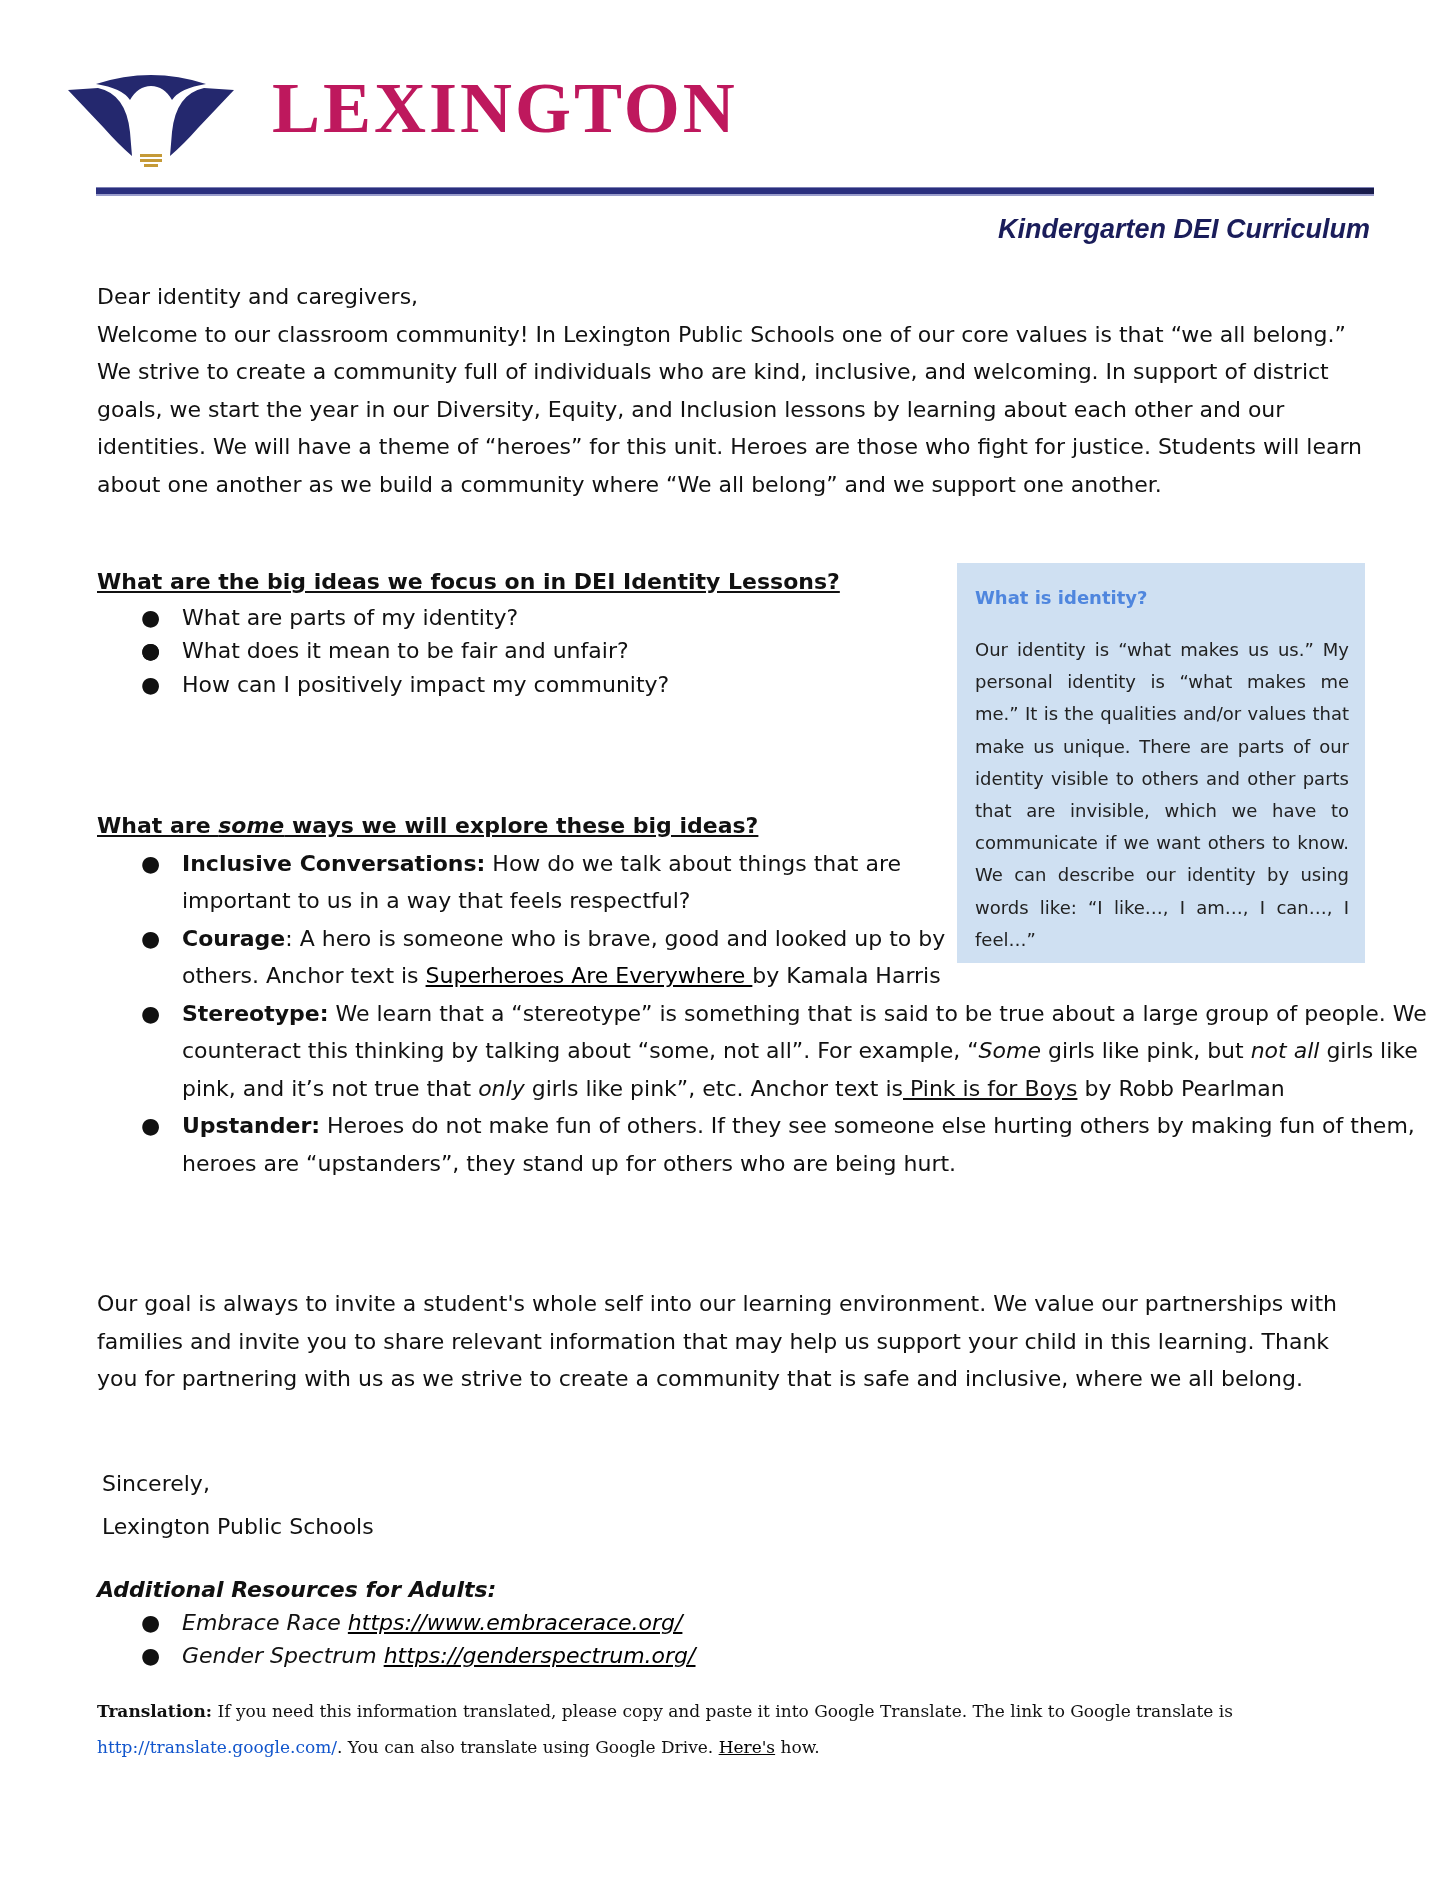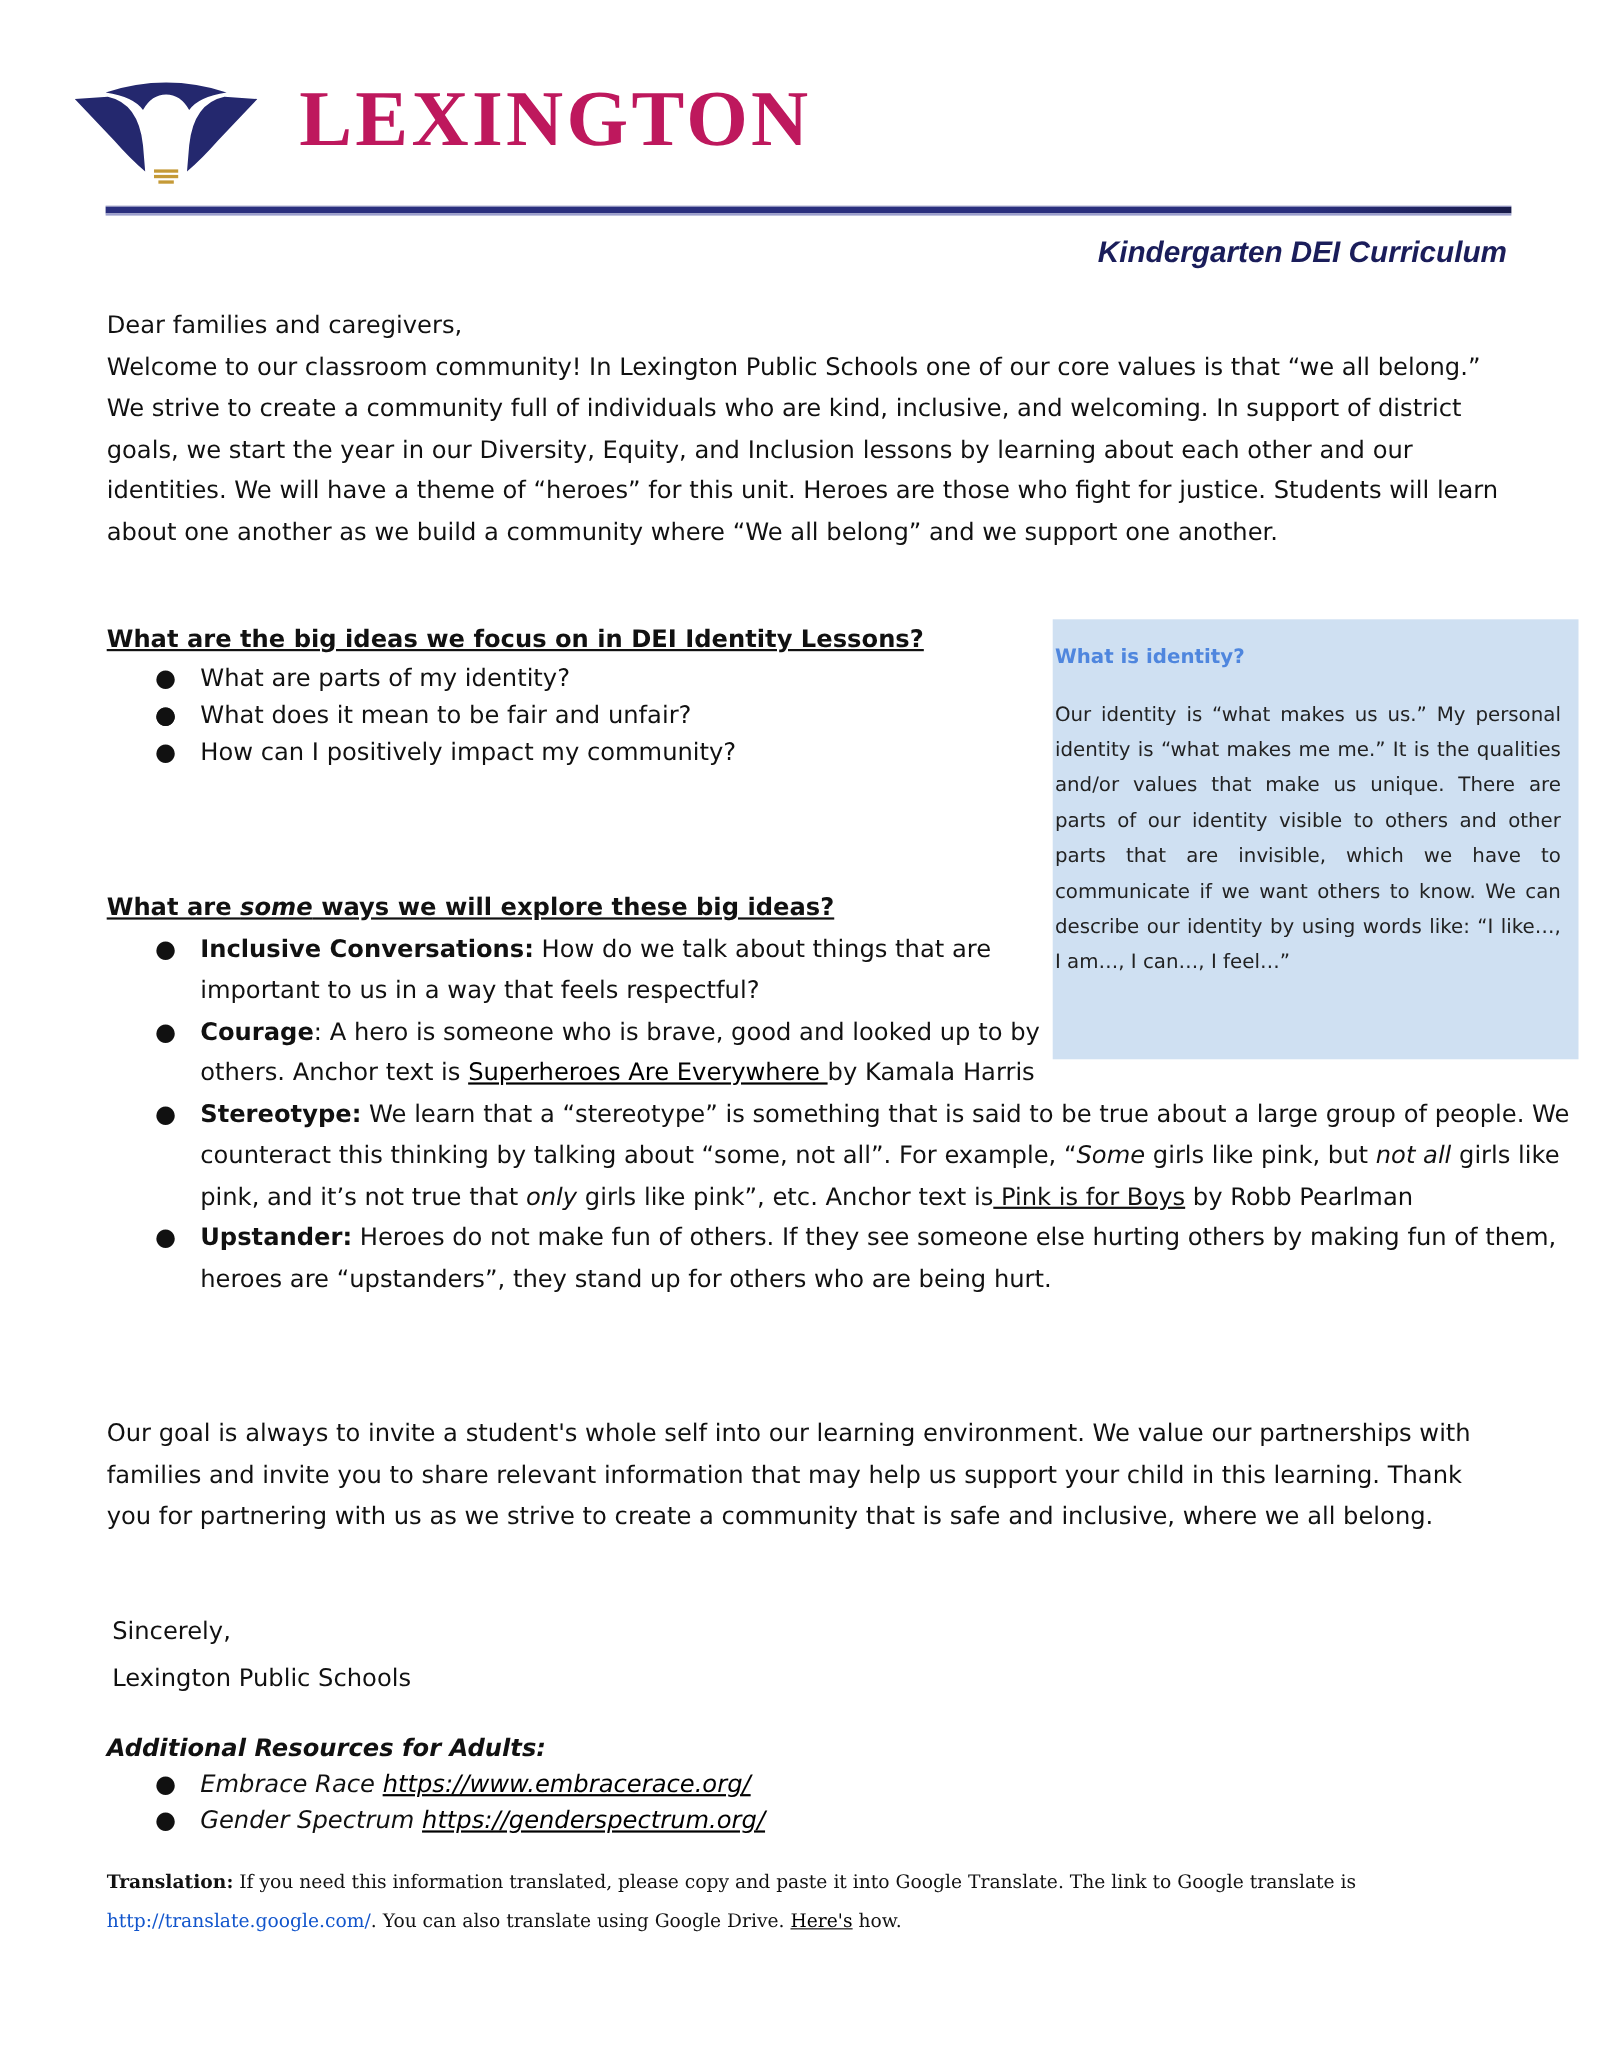--- a/index.html
+++ b/index.html
@@ -33,22 +33,22 @@
   ul.bullets li .dot { position: absolute; left: 44px; top: 0; }
   .sec1 ul.bullets li { line-height: 33.5px; }
   .sec2 .narrow { width: 830px; }
   .sec2 .wide { width: 1250px; }
   .b { font-weight: bold; }
   .i { font-style: italic; }
   .u { text-decoration: underline; }
   a.link { color: #000000; text-decoration: underline; }
 
   
-  .idbox { position: absolute; left: 957px; top: 563px; width: 478px; height: 400px;
-           background: #cfe0f2; box-sizing: border-box; padding: 18px 16px 0 2px;
+  .idbox { position: absolute; left: 957px; top: 563px; width: 408px; height: 400px;
+           background: #cfe0f2; box-sizing: border-box; padding: 18px 16px 0 18px;
            font-family: "DejaVu Sans", sans-serif; }
   .idbox-title { font-weight: bold; color: #4f86de; font-size: 18px; margin: 6px 0 26px 0; }
   .idbox-text { font-size: 18px; line-height: 32.2px; color: #222; text-align: justify; margin: 0; }
 
   .closing { position: absolute; left: 97px; top: 1285px; width: 1270px; }
   .closing p { margin: 0; }
   .signoff { position: absolute; left: 97px; top: 1460px; }
   .signoff p { margin: 5px; }
 
   .resources { position: absolute; left: 97px; top: 1573px; width: 900px; font-size: 22px; line-height: 33px; }
@@ -72,21 +72,21 @@
     <path d="M64 58 Q66 30 83 30 Q100 30 102 58 L100 82 L66 82 Z" fill="#ffffff"></path>
     <rect x="72" y="80" width="22" height="3" fill="#c59a37"></rect>
     <rect x="72" y="85" width="22" height="3" fill="#c59a37"></rect>
     <rect x="76" y="90" width="14" height="3" fill="#c59a37"></rect>
   </svg>
   <div class="brand-name">LEXINGTON</div>
   <div class="rule"></div>
   <div class="doc-subtitle">Kindergarten DEI Curriculum</div>
 
   <div class="intro body">
-    <p>Dear families and caregivers,</p>
+    <p>Dear identity and caregivers,</p>
     <p>Welcome to our classroom community!  In Lexington Public Schools one of our core values is that “we all belong.”  We strive to create a community full of individuals who are kind, inclusive, and welcoming.  In support of district goals, we start the year in our Diversity, Equity, and Inclusion lessons by learning about each other and our identities.  We will have a theme of “heroes” for this unit.  Heroes are those who fight for justice.  Students will learn about one another as we build a community where “We all belong” and we support one another.</p>
   </div>
 
   <div class="sec1 body">
     <p class="section-heading">What are the big ideas we focus on in DEI Identity Lessons?</p>
     <ul class="bullets">
       <li><span class="dot">●</span><span>What are parts of my identity?</span></li>
       <li style="width:700px"><span class="dot">●</span></li>
       <li><span class="dot">●</span><span>What does it mean to be fair and unfair?</span></li>
       <li><span class="dot">●</span><span>How can I positively impact my community?</span></li>

